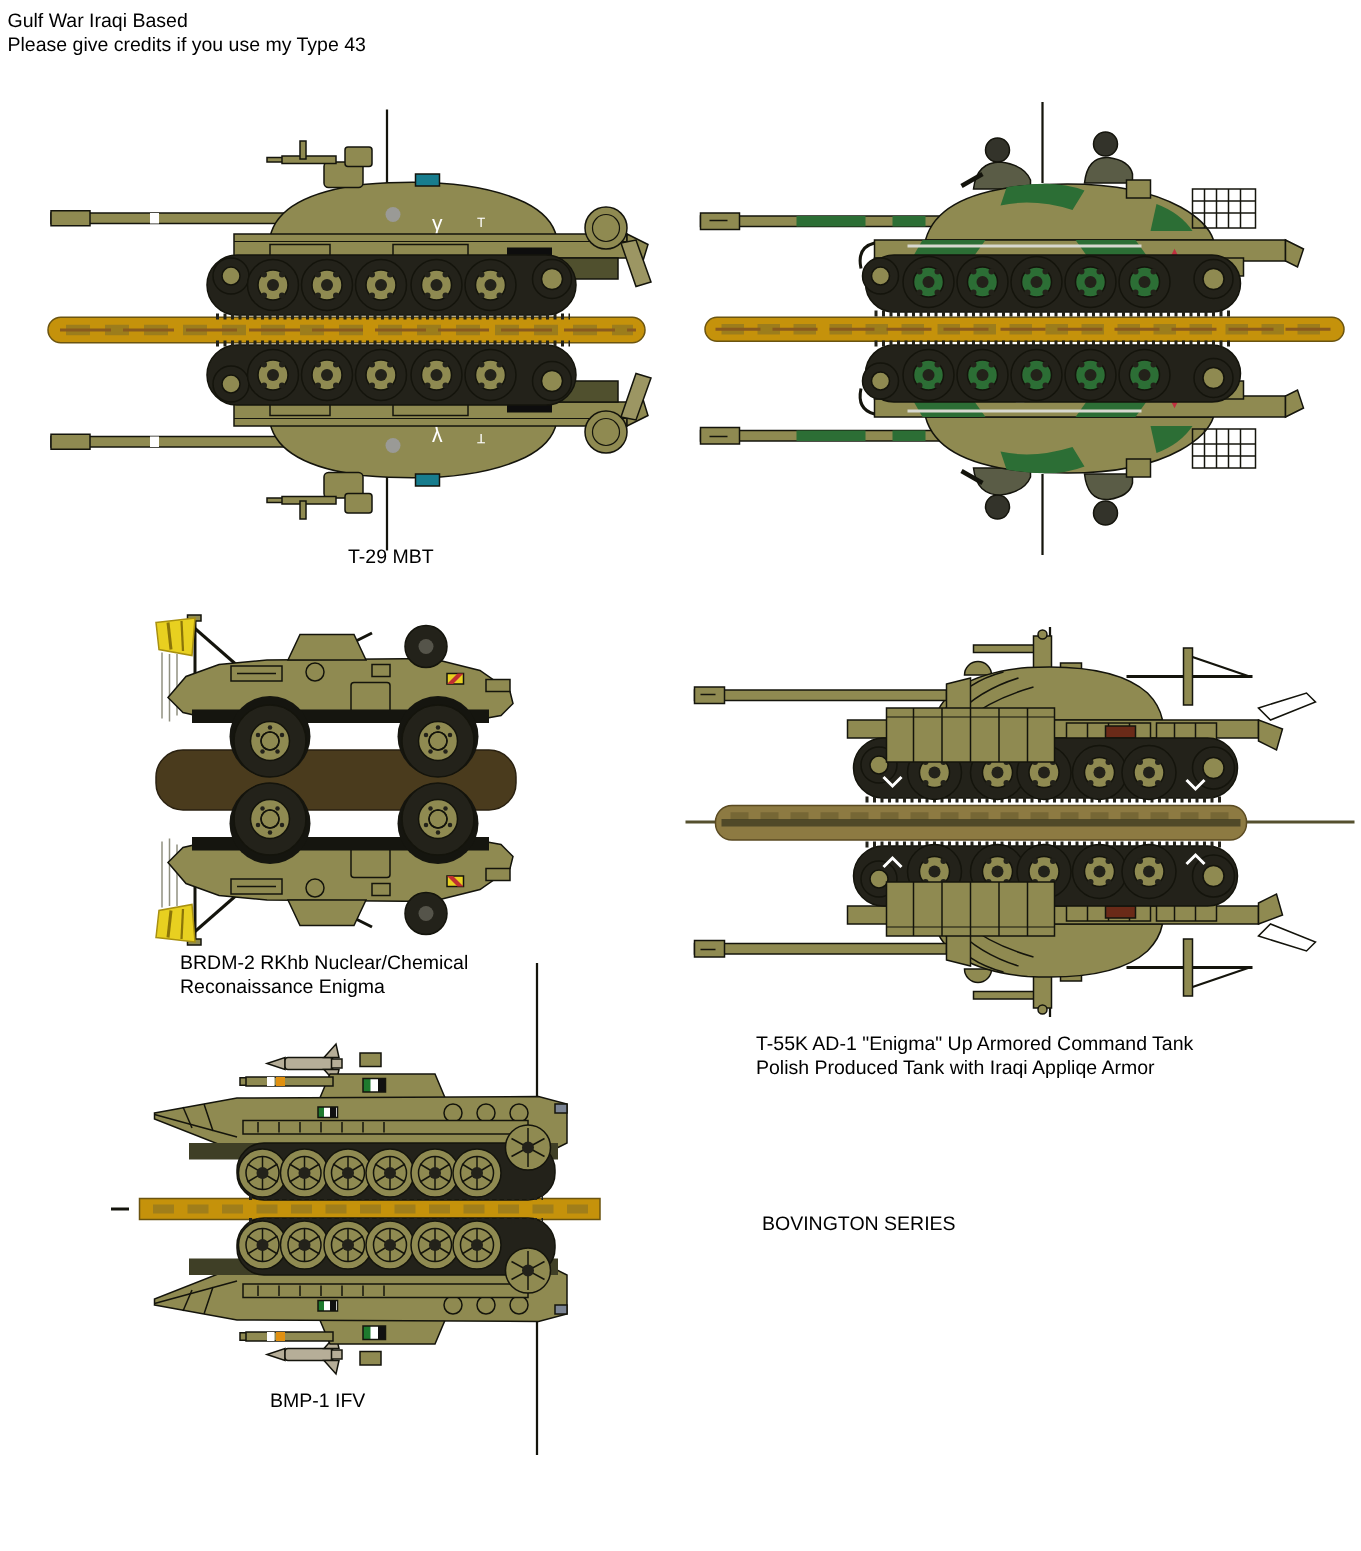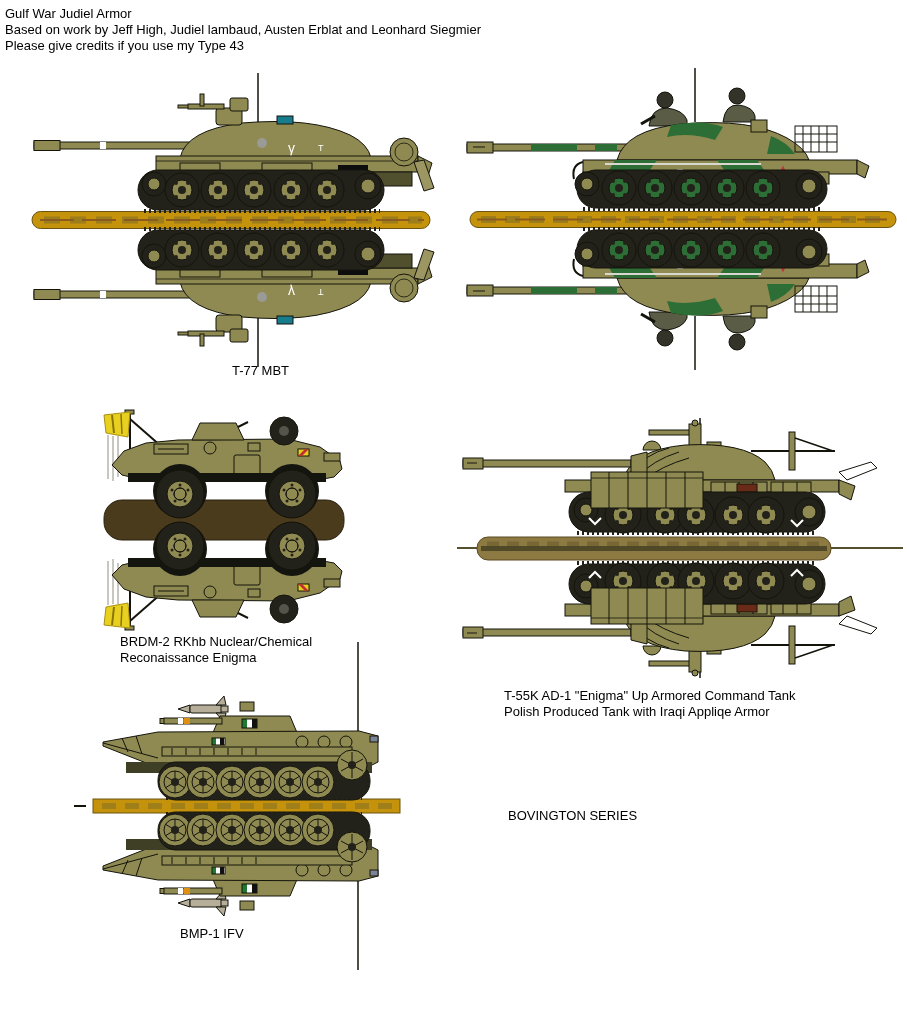--- a/index.html
+++ b/index.html
@@ -28,22 +28,21 @@
   .brown{fill:var(--beam-brown);stroke:#2a2110;stroke-width:1;}
   .tan{fill:var(--beam-tan);stroke:#5a4a22;stroke-width:1;}
   .mark{font-size:11px;fill:#fff;font-family:"Liberation Sans",sans-serif;}
 </style>
 </head>
 <body>
 
 <div id="canvas">
 
   <div class="txt" style="left:5px;top:6px">
-    <div>Gulf War Judiel Armor</div>
-    <div>Based on work by Jeff High, Judiel lambaud, Austen Erblat and Leonhard Siegmier</div>
+    <div>Gulf War Iraqi Based</div>
     <div>Please give credits if you use my Type 43</div>
   </div>
 
   <svg style="left:30px;top:70px" width="430" height="304" viewBox="0 0 430 304">
     <defs>
       <g id="w62">
         <circle cx="0" cy="120" r="17" class="tk"></circle>
           <circle cx="0" cy="120" r="10" class="kh"></circle>
         <circle cx="0" cy="120" r="4" class="tkf"></circle>
         <circle cx="-6" cy="113" r="2" class="tkf"></circle>
@@ -407,21 +406,21 @@
           <line x1="275" y1="131" x2="297" y2="143" class="ln"></line>
           <line x1="275" y1="143" x2="297" y2="131" class="ln"></line>
           <circle cx="286" cy="137" r="4" class="tkf"></circle>
         </g>
       </g>
     </g>
     <use href="#bmpb" transform="translate(0,356) scale(1,-1)"></use>
   </svg>
 
   <div class="txt" style="left:232px;top:363px">
-    <div>T-77 MBT</div>
+    <div>T-29 MBT</div>
   </div>
   <div class="txt" style="left:120px;top:634px">
     <div>BRDM-2 RKhb Nuclear/Chemical</div>
     <div>Reconaissance Enigma</div>
   </div>
   <div class="txt" style="left:504px;top:688px">
     <div>T-55K AD-1 "Enigma" Up Armored Command Tank</div>
     <div>Polish Produced Tank with Iraqi Appliqe Armor</div>
   </div>
   <div class="txt" style="left:180px;top:926px">

